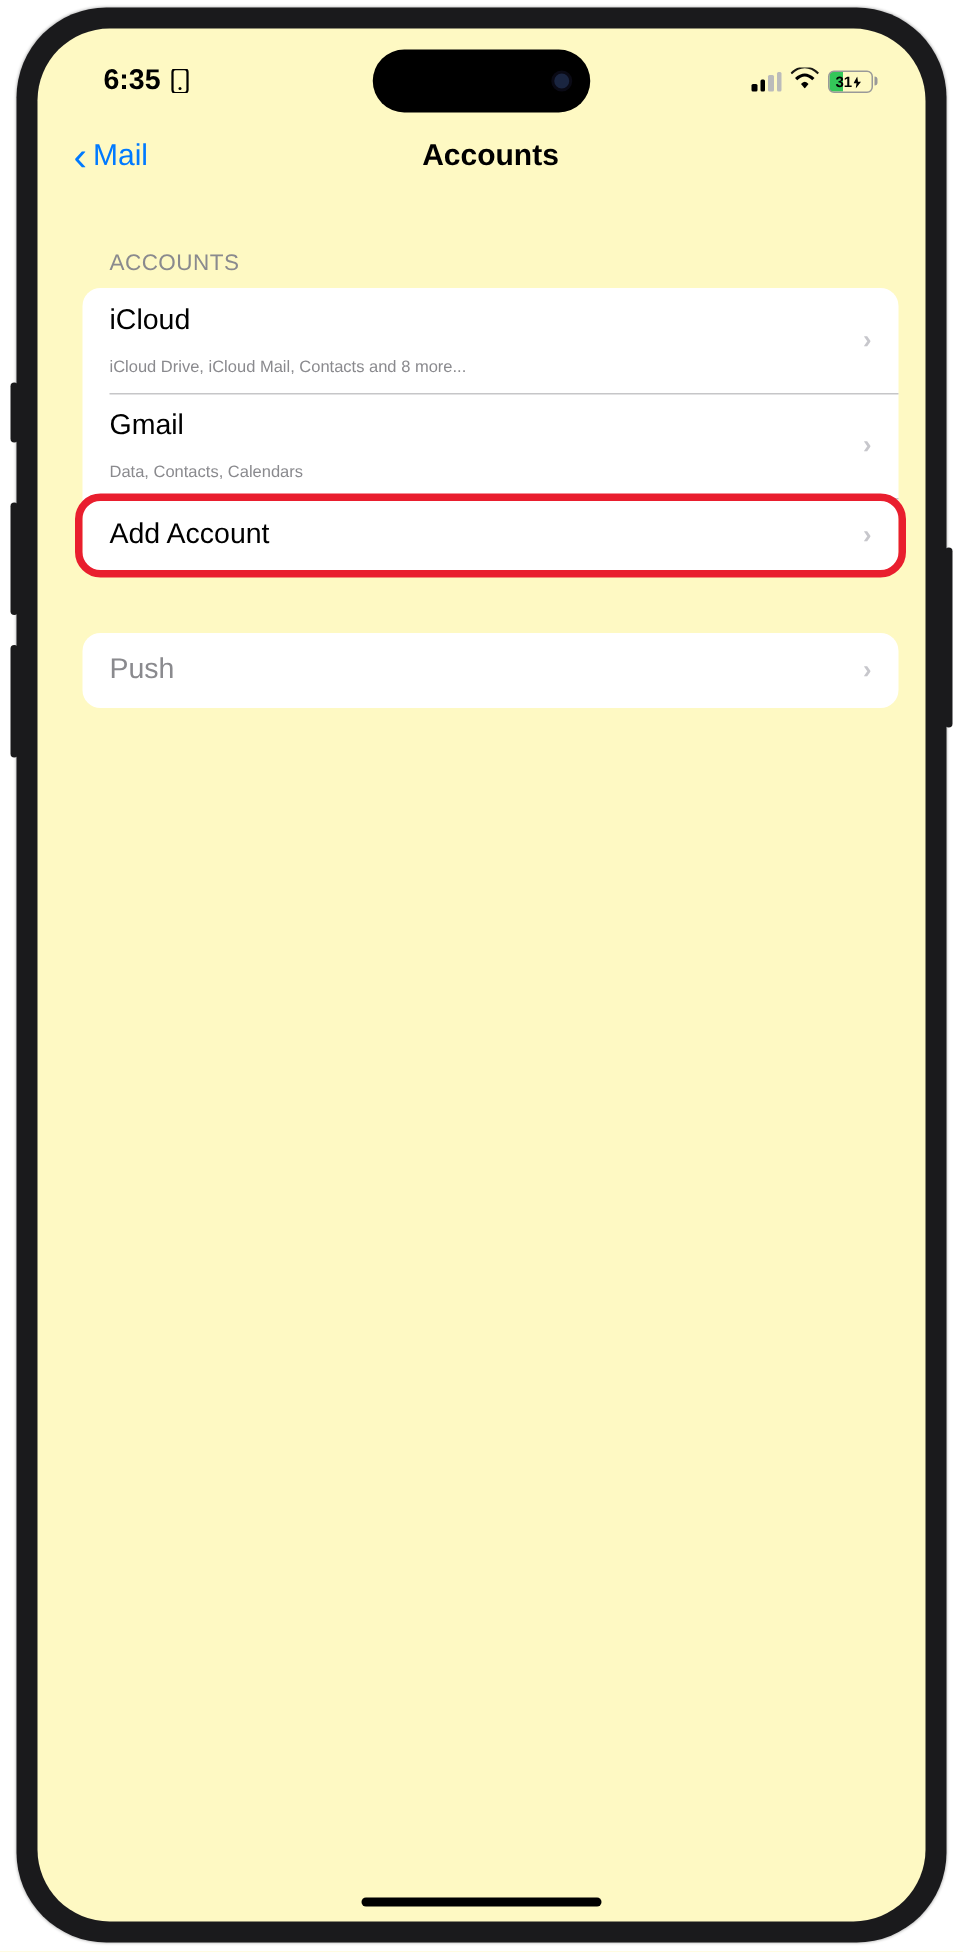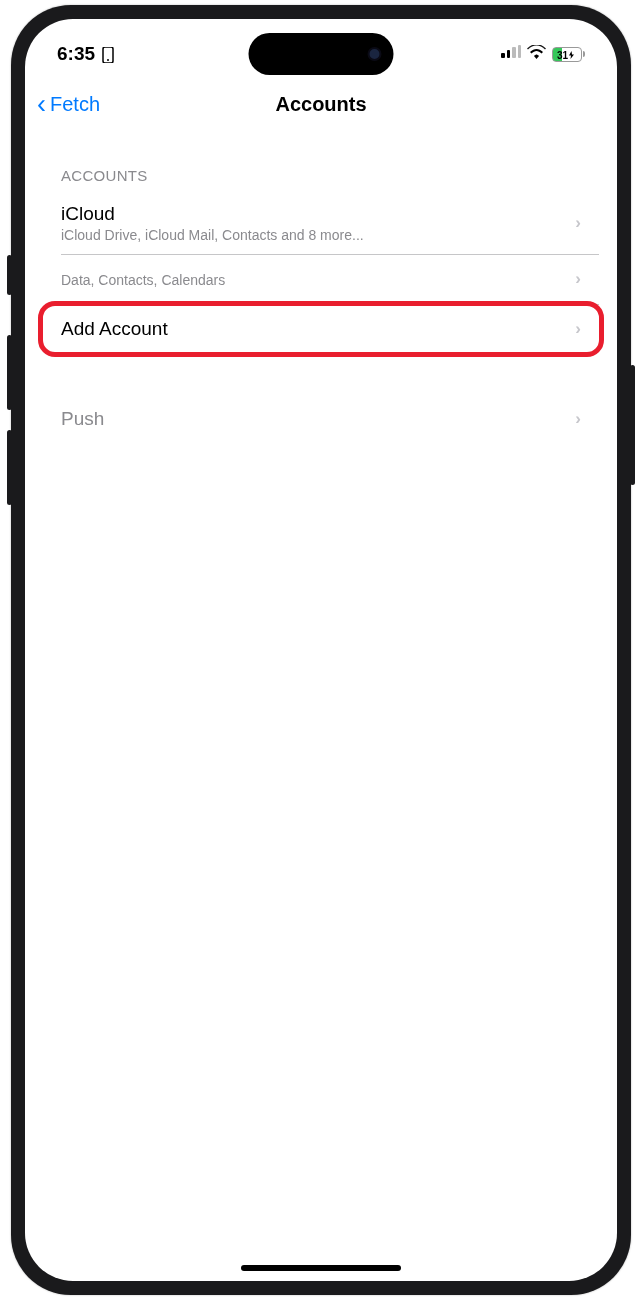--- a/index.html
+++ b/index.html
@@ -31,24 +31,25 @@
       background: #1a1a1c;
       border-radius: 3px;
     }
     .side-button.left-1 { left: -4px; top: 250px; width: 5px; height: 40px; }
     .side-button.left-2 { left: -4px; top: 330px; width: 5px; height: 75px; }
     .side-button.left-3 { left: -4px; top: 425px; width: 5px; height: 75px; }
     .side-button.right-1 { right: -4px; top: 360px; width: 5px; height: 120px; }
     .screen {
       width: 100%;
       height: 100%;
-      background: #ffffff;
+      background: #fef9c3;
       border-radius: 48px;
       overflow: hidden;
       position: relative;
+      padding-left: 12px;
     }
     .dynamic-island {
       position: absolute;
       top: 14px;
       left: 50%;
       transform: translateX(-50%);
       width: 145px;
       height: 42px;
       background: #000;
       border-radius: 22px;
@@ -79,20 +80,21 @@
       font-size: 19px;
       font-weight: 600;
     }
     .rotation-lock {
       width: 14px;
       height: 16px;
       display: inline-block;
     }
     .status-right {
       display: flex;
+      align-items: center;
       gap: 6px;
     }
     .signal-bars {
       display: flex;
       align-items: flex-end;
       gap: 2px;
       height: 13px;
     }
     .signal-bars span {
       width: 3.5px;
@@ -195,23 +197,23 @@
       background: #c6c6c8;
     }
     .row-main {
       flex: 1;
     }
     .row-title {
       font-size: 19px;
       color: #000;
     }
     .row-subtitle {
-      font-size: 14px;
+      font-size: 11px;
       color: #8a8a8e;
-      margin-top: 2px;
+      margin-top: 14px;
     }
     .row-value {
       font-size: 19px;
       color: #8a8a8e;
       margin-right: 14px;
     }
     .chevron-right {
       color: #c7c7cc;
       font-size: 17px;
       font-weight: 600;
@@ -292,38 +294,39 @@
               </span>
           </div>
           <div class="battery-tip"></div>
         </div>
       </div>
     </div>
 
     <div class="nav-bar">
       <div class="back-button">
         <span class="back-chevron">‹</span>
-        <span>Fetch</span>
+        <span>Mail</span>
       </div>
       <div class="nav-title">Accounts</div>
     </div>
 
     <div class="content">
       <div class="section-header">ACCOUNTS</div>
 
       <div class="list-group">
         <div class="list-row">
           <div class="row-main">
             <div class="row-title">iCloud</div>
             <div class="row-subtitle">iCloud Drive, iCloud Mail, Contacts and 8 more...</div>
           </div>
           <span class="chevron-right">›</span>
         </div>
         <div class="list-row">
           <div class="row-main">
+            <div class="row-title">Gmail</div>
             <div class="row-subtitle">Data, Contacts, Calendars</div>
           </div>
           <span class="chevron-right">›</span>
         </div>
         <div class="list-row highlighted">
           <div class="highlight-box"></div>
           <div class="row-main">
             <div class="row-title">Add Account</div>
           </div>
           <span class="chevron-right">›</span>

